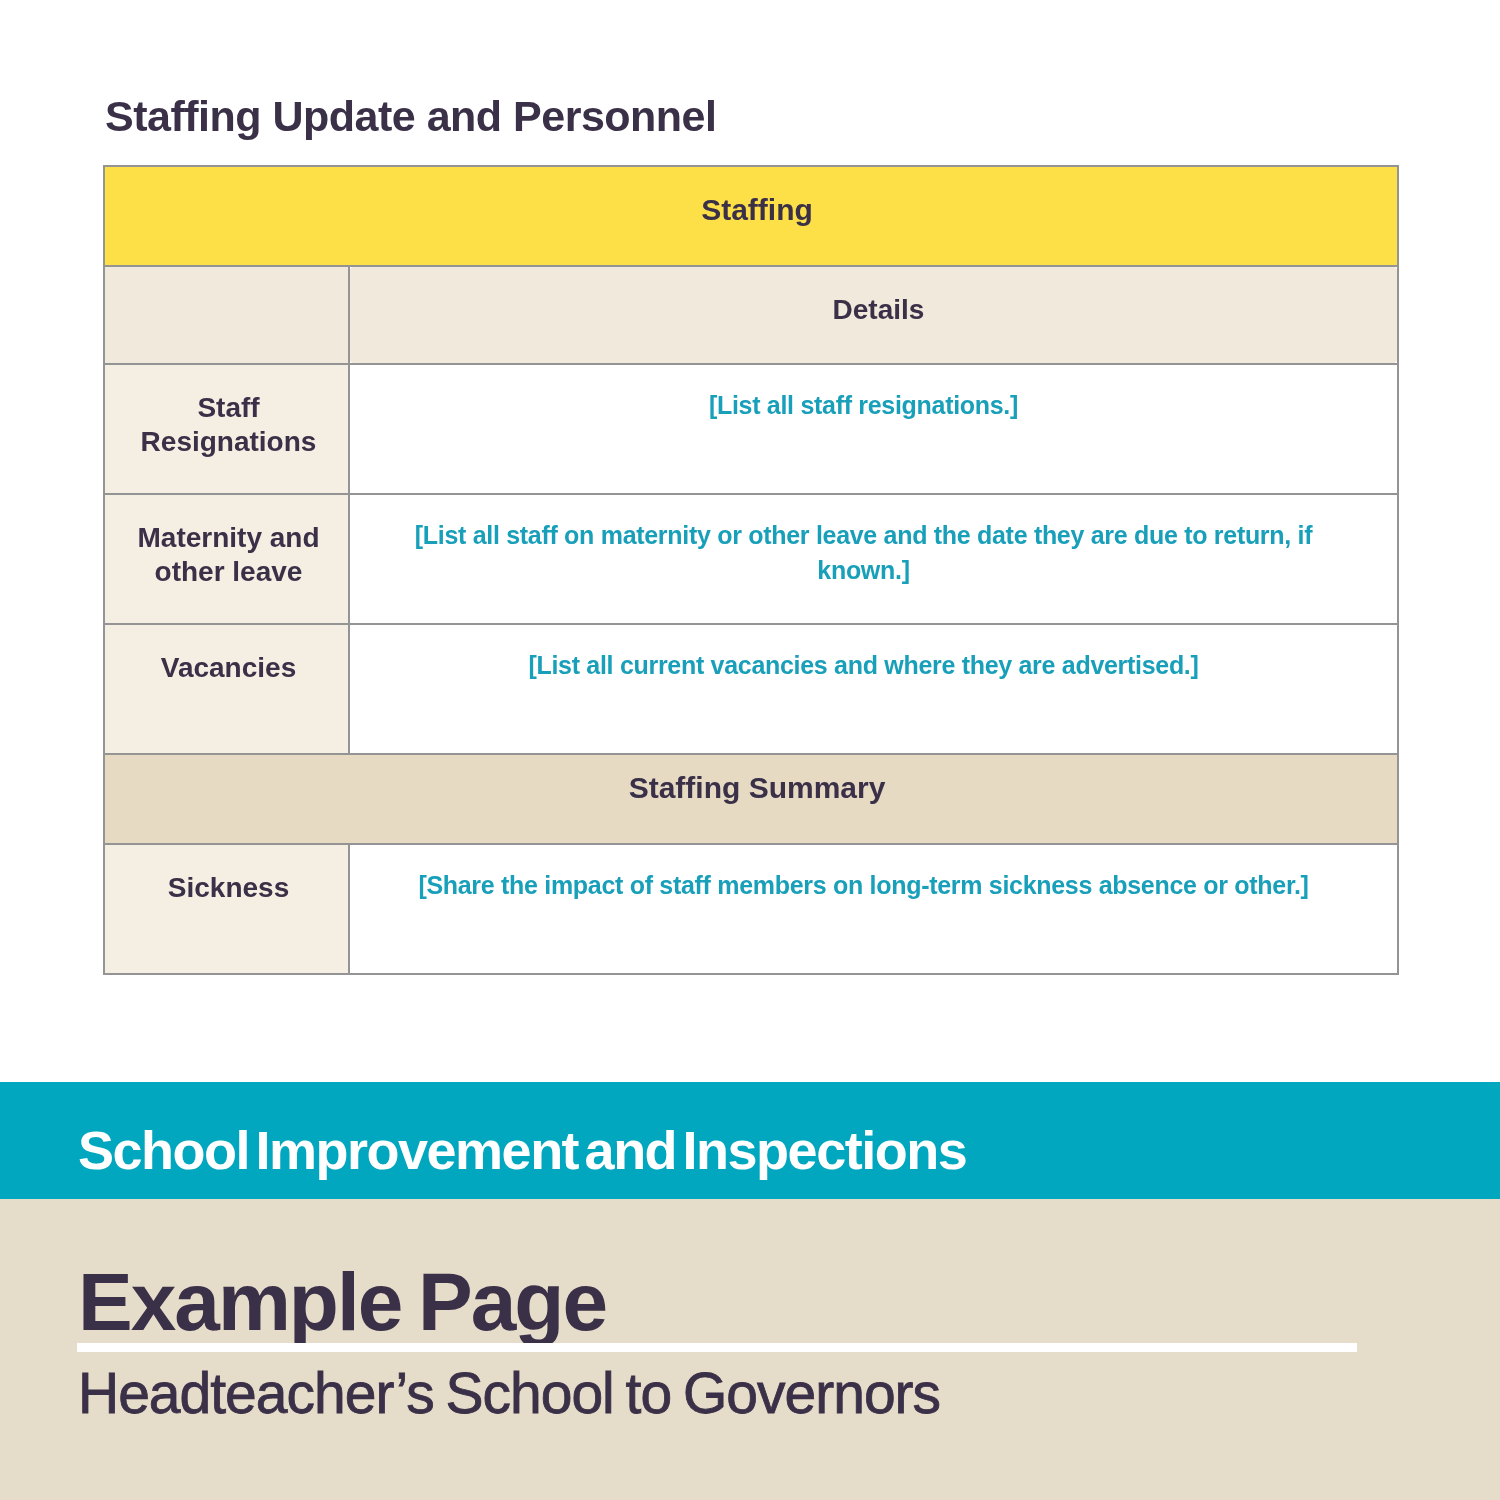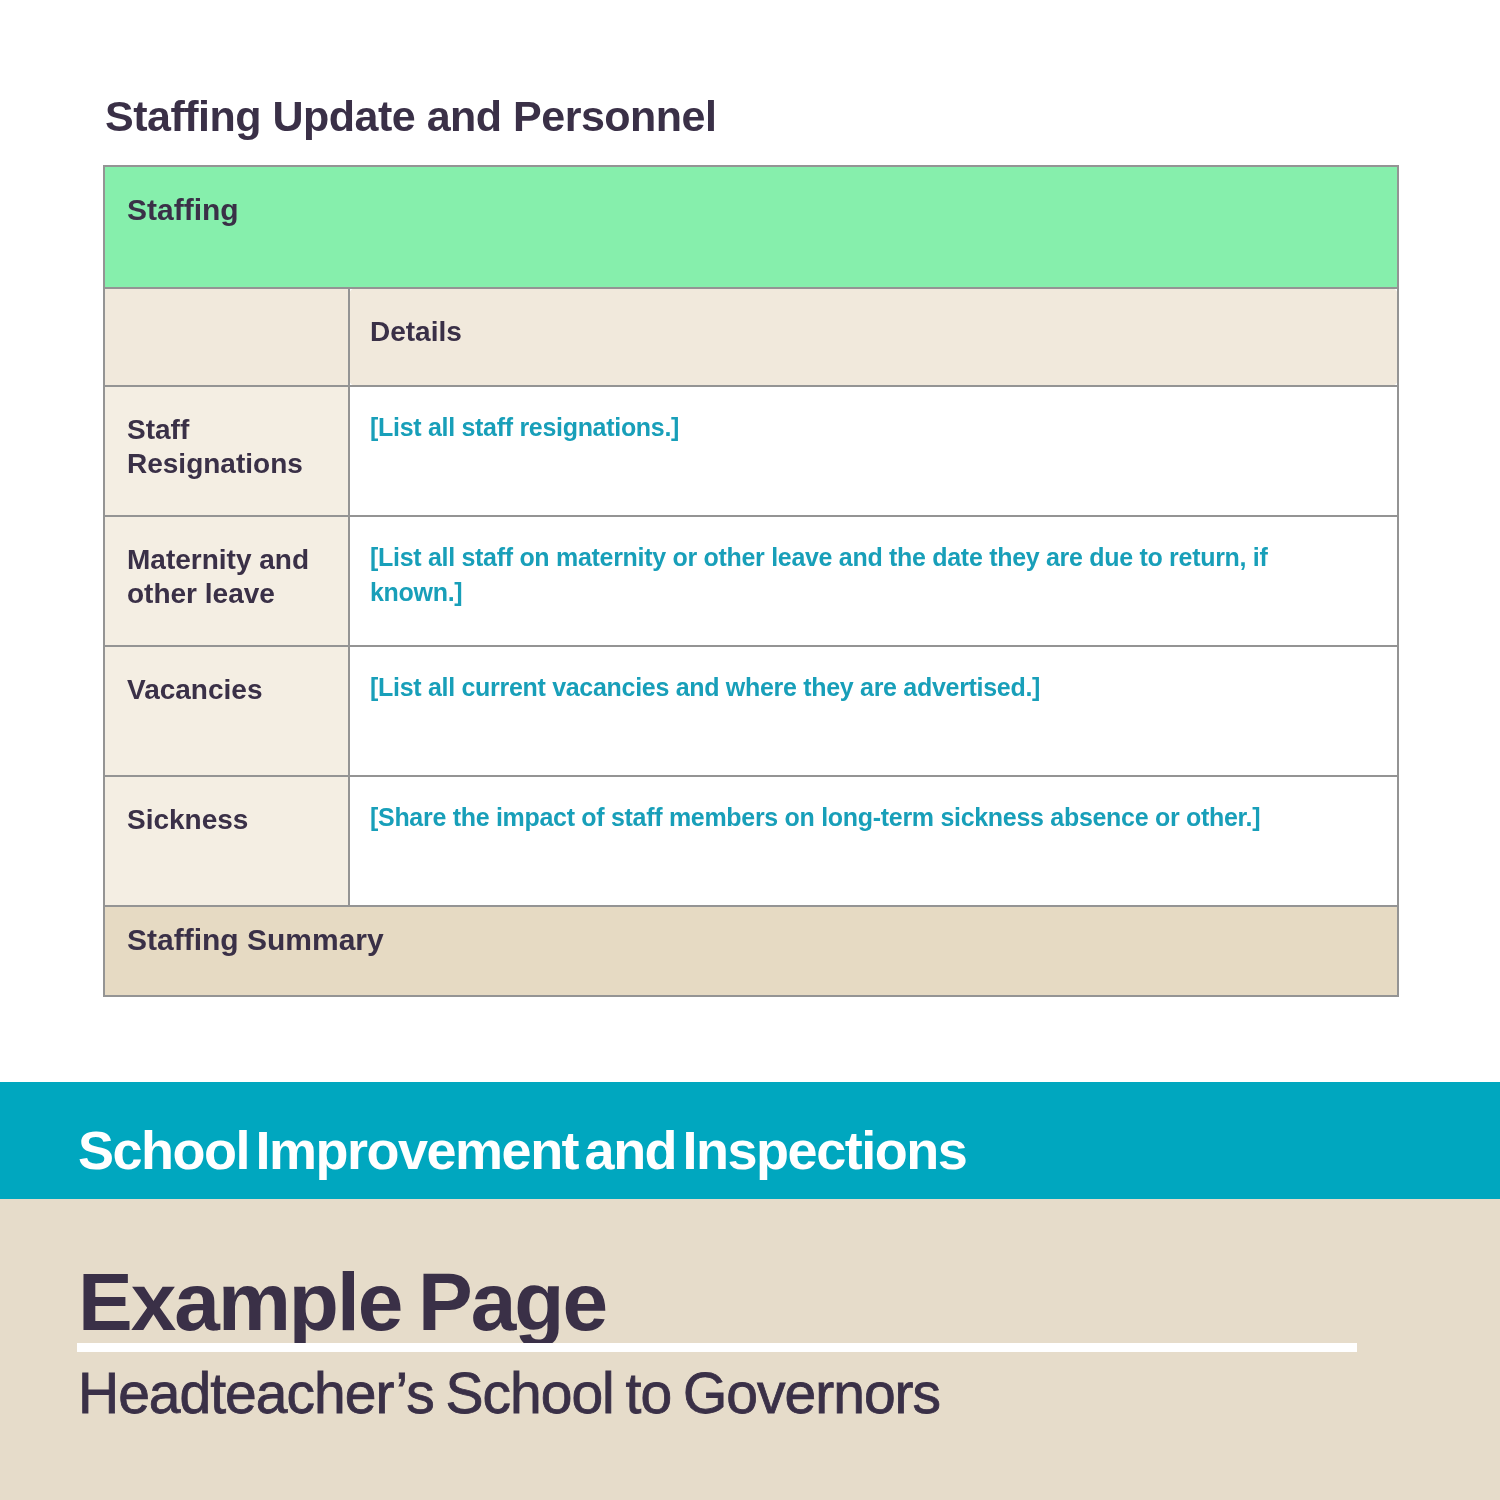--- a/index.html
+++ b/index.html
@@ -1,15 +1,15 @@
 <!DOCTYPE html>
 <html><head>
 <meta charset="utf-8">
 <style>
-  * { margin: 0; padding: 0; box-sizing: border-box; }
+  * { margin: 0; padding: 0; box-sizing: border-box; text-align: center; }
   html, body { width: 1500px; height: 1500px; }
   body {
     position: relative;
     background: #ffffff;
     font-family: "Liberation Sans", sans-serif;
     overflow: hidden;
     color: #3a3047;
   }
 
   
@@ -32,22 +32,22 @@
     table-layout: fixed;
   }
   table.staffing-table td {
     border: 2px solid #949494;
     vertical-align: top;
   }
   col.col-label   { width: 245px; }
   col.col-details { width: 1049px; }
 
   td.section-cell {
-    height: 122px;
-    background: #86efac;
+    height: 100px;
+    background: #fde047;
     font-size: 30px;
     font-weight: bold;
     padding: 26px 10px 0 22px;
     color: #3a3047;
   }
   td.summary-cell {
     height: 90px;
     background: #e6dac3;
     font-size: 30px;
     font-weight: bold;
@@ -182,26 +182,26 @@
         <td class="label-cell">Maternity and other leave</td>
         <td class="details-cell">[List all staff on maternity or other leave and the date they are due to return, if known.]</td>
       </tr>
 
       <tr>
         <td class="label-cell">Vacancies</td>
         <td class="details-cell">[List all current vacancies and where they are advertised.]</td>
       </tr>
 
       <tr>
+        <td class="summary-cell" colspan="2">Staffing Summary</td>
+      </tr>
+
+      <tr>
         <td class="label-cell">Sickness</td>
         <td class="details-cell">[Share the impact of staff members on long-term sickness absence or other.]</td>
-      </tr>
-
-      <tr>
-        <td class="summary-cell" colspan="2">Staffing Summary</td>
       </tr>
     </tbody>
   </table>
 </div>
 
 <div class="banner">
   <div class="banner-text">School Improvement and Inspections</div>
 </div>
 
 <div class="footer">

